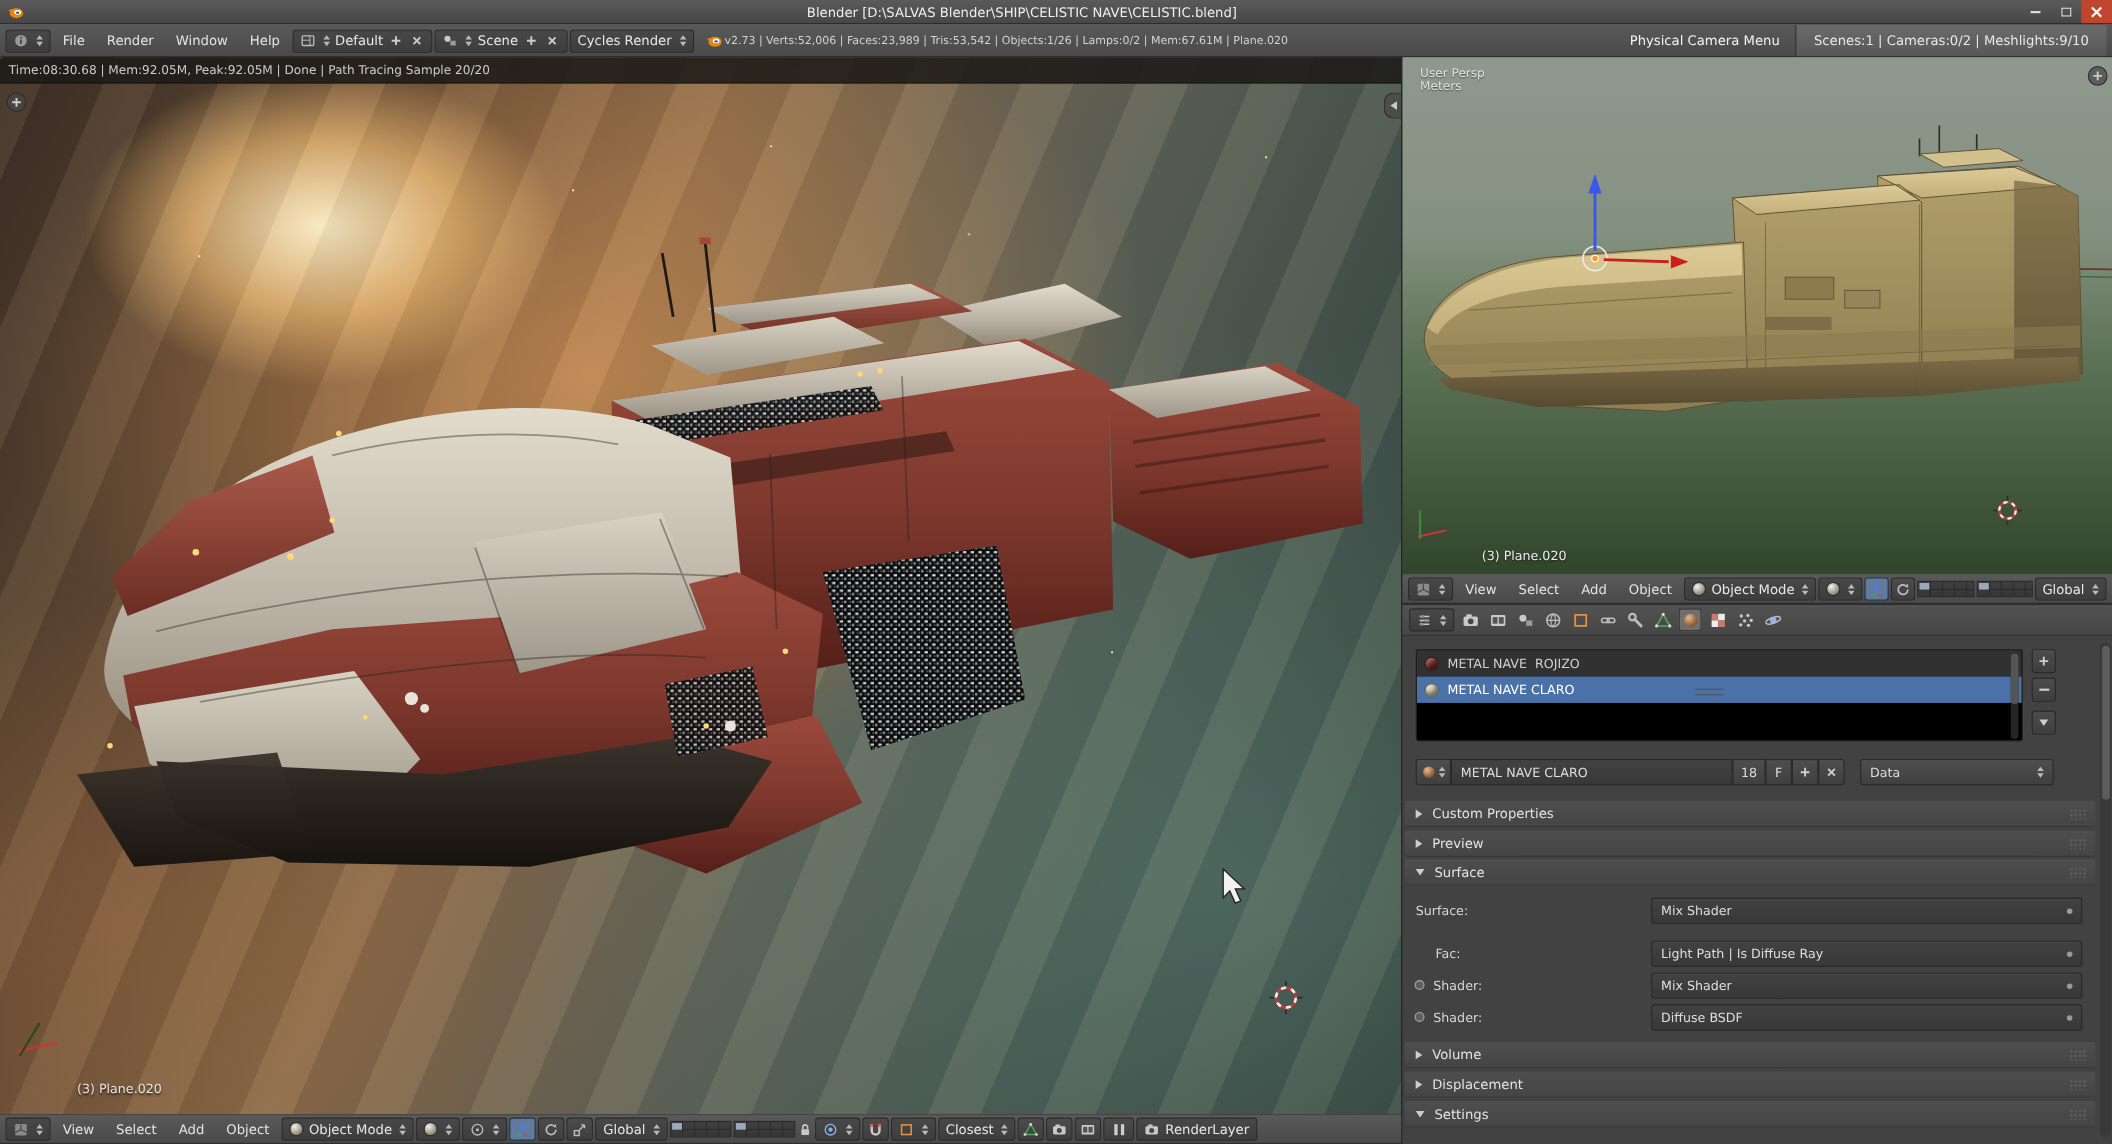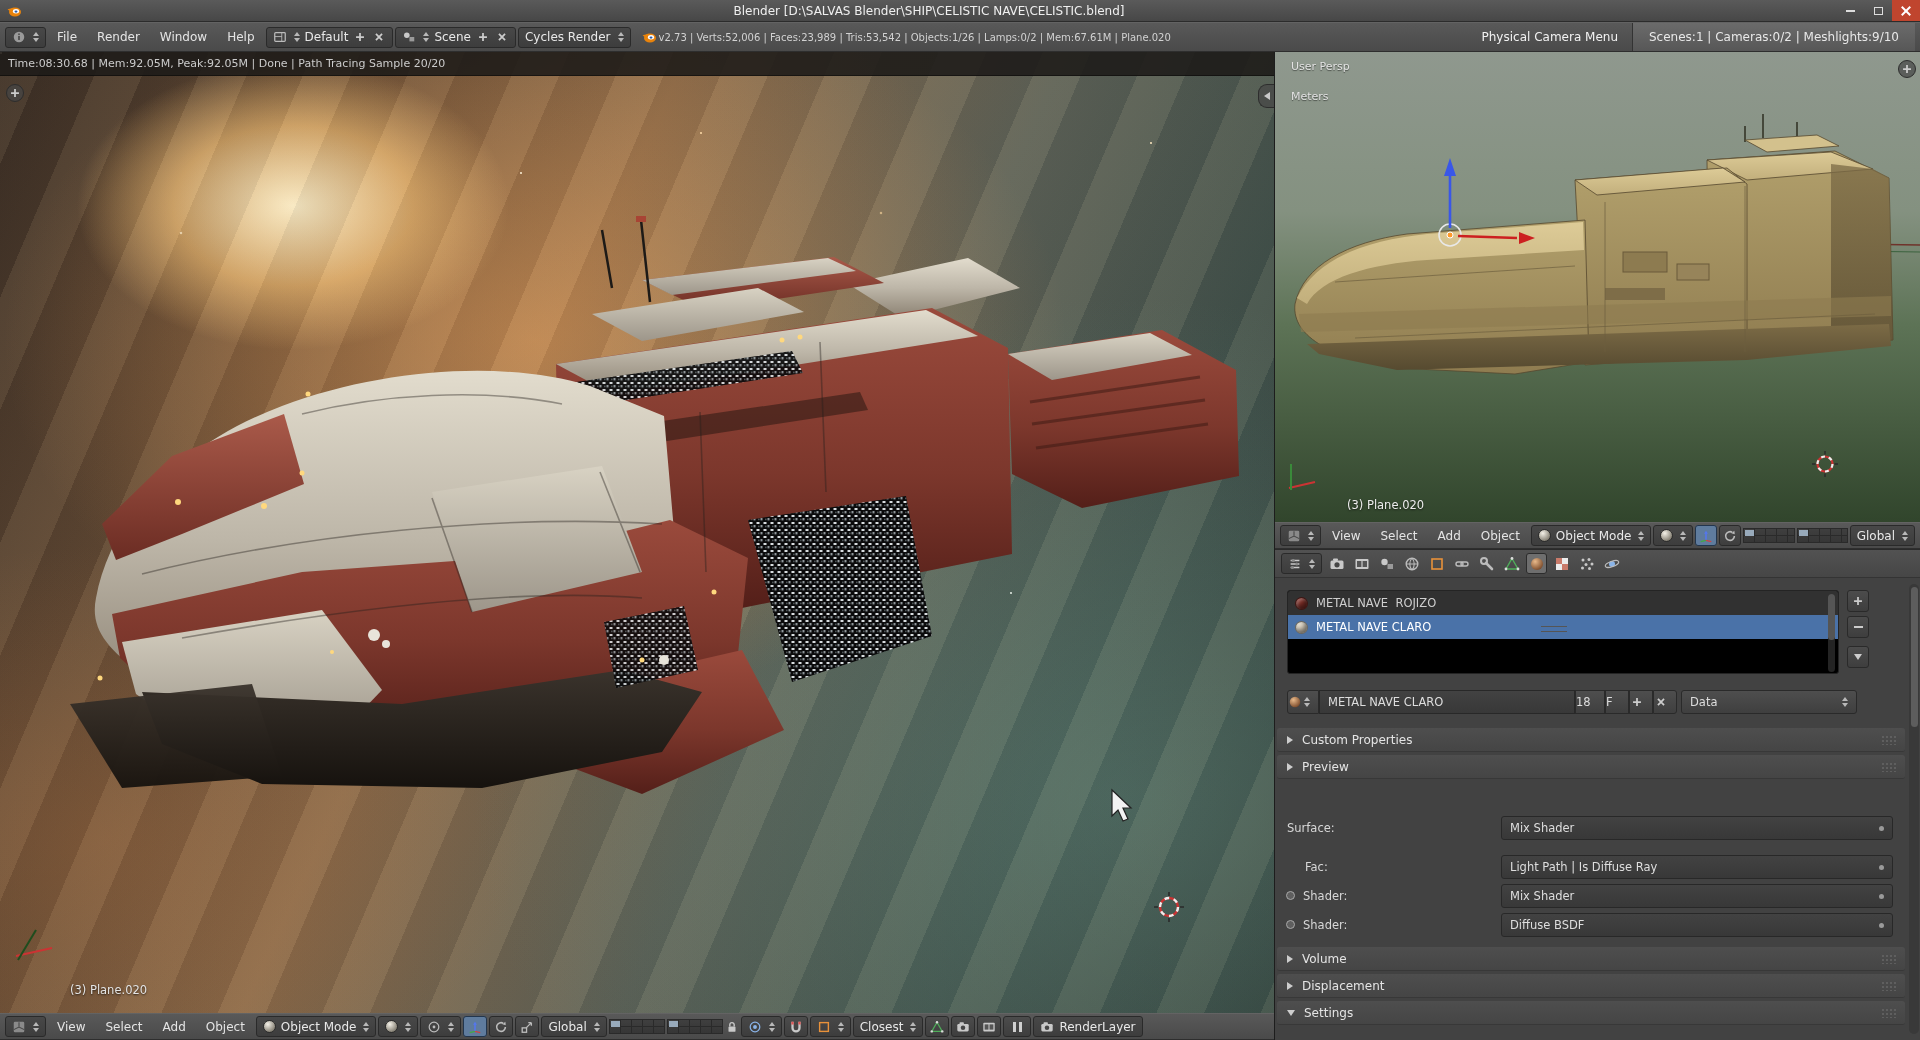--- a/index.html
+++ b/index.html
@@ -67,39 +67,39 @@
   .ntab i{width:0;height:0;border-top:4px solid transparent;border-bottom:4px solid transparent;border-right:6px solid #c9c9c9}
   .plus-tab{position:absolute;width:18px;height:18px;border-radius:50%;background:rgba(70,70,70,.7);border:1px solid #2d2d2d;display:flex;align-items:center;justify-content:center}
 
   
   .vp-footer,.vp-3d-header{height:27px}
 
   
   .vp-3d{position:relative;width:646px;height:470px;overflow:hidden;background:linear-gradient(#8f988e 0%,#849180 34%,#5d7356 58%,#31452c 100%)}
   .vp3d-svg{position:absolute;inset:0;width:100%;height:100%}
   .vlabel{position:absolute;left:16px;font-size:11px;color:#e3e3e3;text-shadow:0 1px 1px rgba(0,0,0,.5)}
-  .vlabel.l1{top:8px}.vlabel.l2{top:38px}
+  .vlabel.l1{top:8px}.vlabel.l2{top:20px}
   .vobj{position:absolute;left:72px;bottom:10px;font-size:11.5px;color:#ececec;text-shadow:0 1px 2px rgba(0,0,0,.6)}
 
   
   .props{position:relative;width:646px;height:491px;background:#424242;border-top:1px solid #2a2a2a;font-size:12px}
   .props-bar{height:28px;display:flex;align-items:center;gap:4px;padding:0 6px;background:linear-gradient(#525252,#464646);border-bottom:1px solid #343434}
   .picon{display:flex;align-items:center;justify-content:center;width:21px;height:21px;border-radius:3px}
   .picon.active{background:#6e6e6e;box-shadow:inset 0 0 0 1px #2c2c2c}
   .mat-list{position:absolute;left:12px;top:40px;width:552px;height:84px;background:#000000;border:1px solid #242424;border-radius:3px;overflow:hidden}
   .mat-row{display:flex;align-items:center;gap:8px;height:24px;padding:0 7px;color:#cfcfcf;background:#313131;white-space:pre;font-size:11.5px}
   .mat-row:nth-child(2){background:#2a2a2a}
   .mat-row.sel{background:#4a72a8;color:#ffffff}
   .swatch{width:13px;height:13px;border-radius:50%;border:1px solid rgba(0,0,0,.5);box-shadow:inset -2px -3px 4px rgba(0,0,0,.5),inset 2px 2px 3px rgba(255,255,255,.28);flex:none}
   .mat-scroll{position:absolute;right:3px;top:3px;width:7px;height:78px;background:#242424;border-radius:4px}
   .mat-scroll i{display:block;width:7px;height:46px;background:#555;border-radius:4px}
   .list-grip{position:absolute;left:266px;top:76px;width:26px;height:6px;border-top:1px solid #555;border-bottom:1px solid #555}
   .side-btn{position:absolute;left:572px;width:22px;height:22px;display:flex;align-items:center;justify-content:center;background:linear-gradient(#4c4c4c,#3e3e3e);border:1px solid #2a2a2a;border-radius:3px}
   .fieldrow{position:absolute;height:24px;display:flex;align-items:center}
-  .btn{display:inline-flex;align-items:center;justify-content:flex-start;background:linear-gradient(#4e4e4e,#3f3f3f);border:1px solid #2a2a2a;color:#ddd;height:24px;font-size:11.5px}
+  .btn{display:inline-flex;align-items:center;justify-content:center;background:linear-gradient(#4e4e4e,#3f3f3f);border:1px solid #2a2a2a;color:#ddd;height:24px;font-size:11.5px}
   .field{display:flex;align-items:center;background:linear-gradient(#424242,#383838);border:1px solid #282828;color:#dedede;height:24px;padding:0 8px;font-size:11.5px}
   .panel-h{position:absolute;left:2px;width:628px;height:24px;display:flex;align-items:center;gap:9px;padding-left:10px;color:#e4e4e4;background:linear-gradient(#4e4e4e,#454545);border-bottom:1px solid #383838;border-radius:3px}
   .panel-h::after{content:"";position:absolute;right:8px;top:7px;width:16px;height:10px;background-image:radial-gradient(#616161 1px,transparent 1.2px);background-size:4px 4px;opacity:.9}
   .tri{width:0;height:0;flex:none}
   .tri.r{border-top:4.5px solid transparent;border-bottom:4.5px solid transparent;border-left:6px solid #cdcdcd}
   .tri.d{border-left:4.5px solid transparent;border-right:4.5px solid transparent;border-top:6px solid #cdcdcd}
   .plabel{position:absolute;color:#d7d7d7;font-size:11.5px}
   .shader-field{position:absolute;left:226px;width:392px;border-radius:3px;justify-content:flex-start;position:absolute}
   .shader-field::after{content:"";margin-left:auto;width:5px;height:5px;border-radius:50%;background:#9a9a9a}
   .socket{position:absolute;left:11px;width:9px;height:9px;border:1.5px solid #a8a8a8;border-radius:50%;background:#5f5f5f}
@@ -793,37 +793,41 @@
         <div class="btn" style="width:24px">
             <svg class="ic14">
               <use href="#i-plus"></use>
             </svg>
           </div>
         <div class="btn" style="width:24px;border-radius:0 3px 3px 0">
             <svg class="ic14">
               <use href="#i-x"></use>
             </svg>
           </div>
-        <div class="btn" style="margin-left:4px;width:176px;justify-content:space-between;padding:0 8px;border-radius:3px">
+        <div class="btn" style="margin-left:14px;width:176px;justify-content:space-between;padding:0 8px;border-radius:3px">
           <span>Data</span>
           <span class="ud">
               <i class="up"></i>
               <i class="dn"></i>
             </span>
         </div>
       </div>
 
       <div class="panel-h" style="top:178px">
         <span class="tri r"></span>
         <span>Custom Properties</span>
       </div>
       <div class="panel-h" style="top:205px">
         <span class="tri r"></span>
         <span>Preview</span>
       </div>
+      <div class="panel-h" style="top:231px">
+        <span class="tri d"></span>
+        <span>Surface</span>
+      </div>
 
       <span class="plabel" style="left:12px;top:271px">Surface:</span>
       <div class="field shader-field" style="top:266px">
         <span>Mix Shader</span>
       </div>
 
       <span class="plabel" style="left:30px;top:310px">Fac:</span>
       <div class="field shader-field" style="top:305px">
         <span>Light Path | Is Diffuse Ray</span>
       </div>

